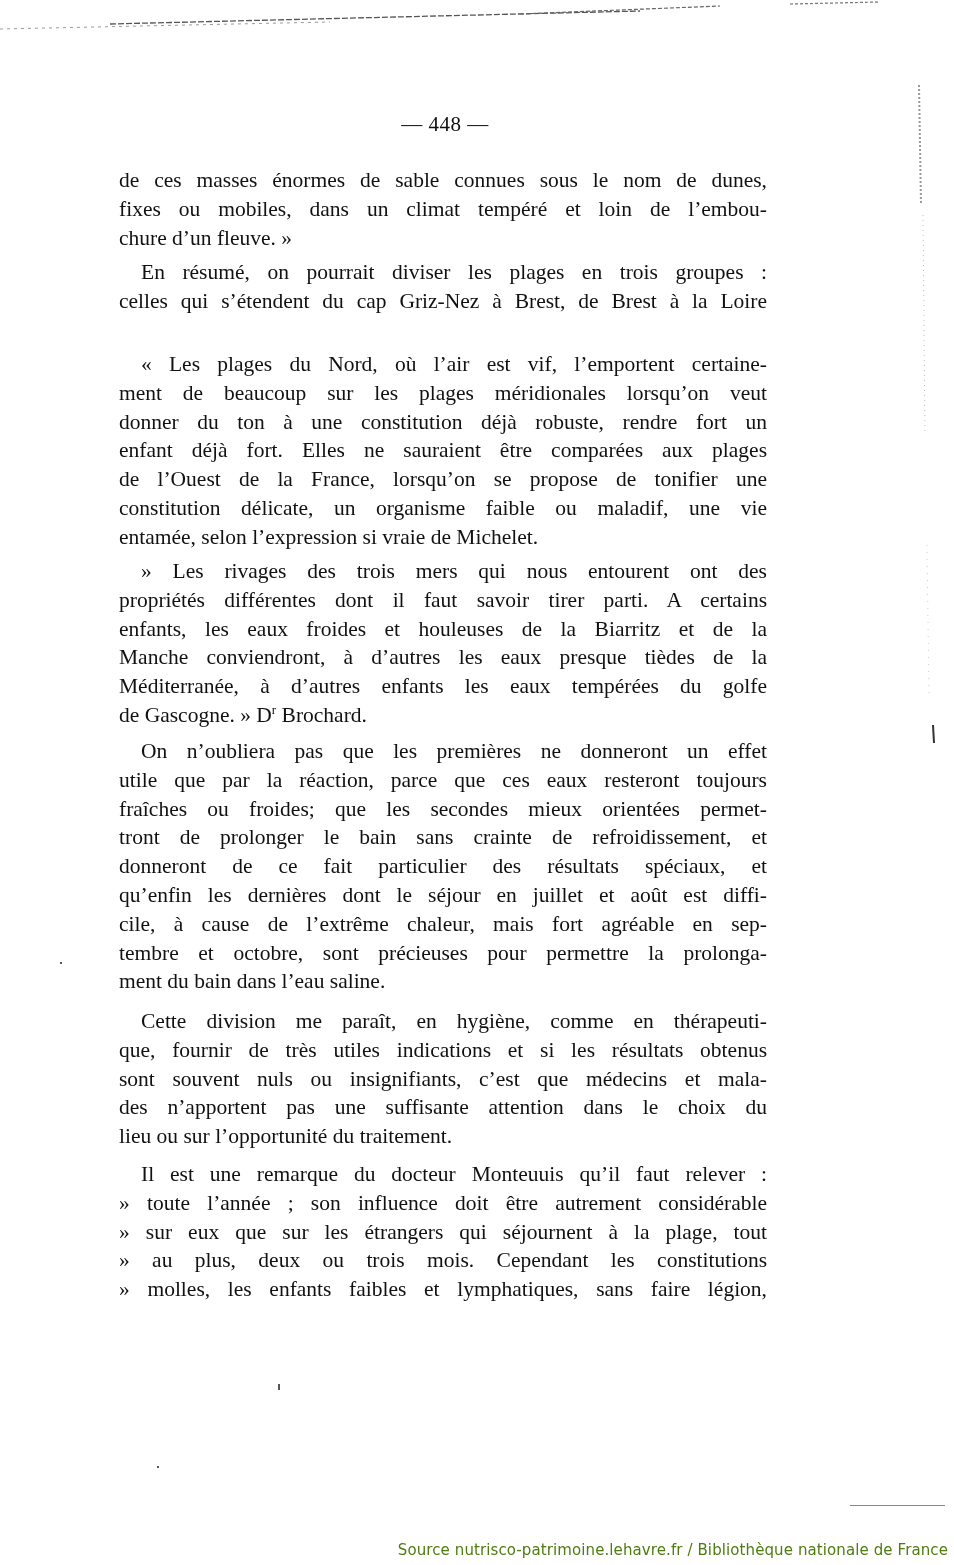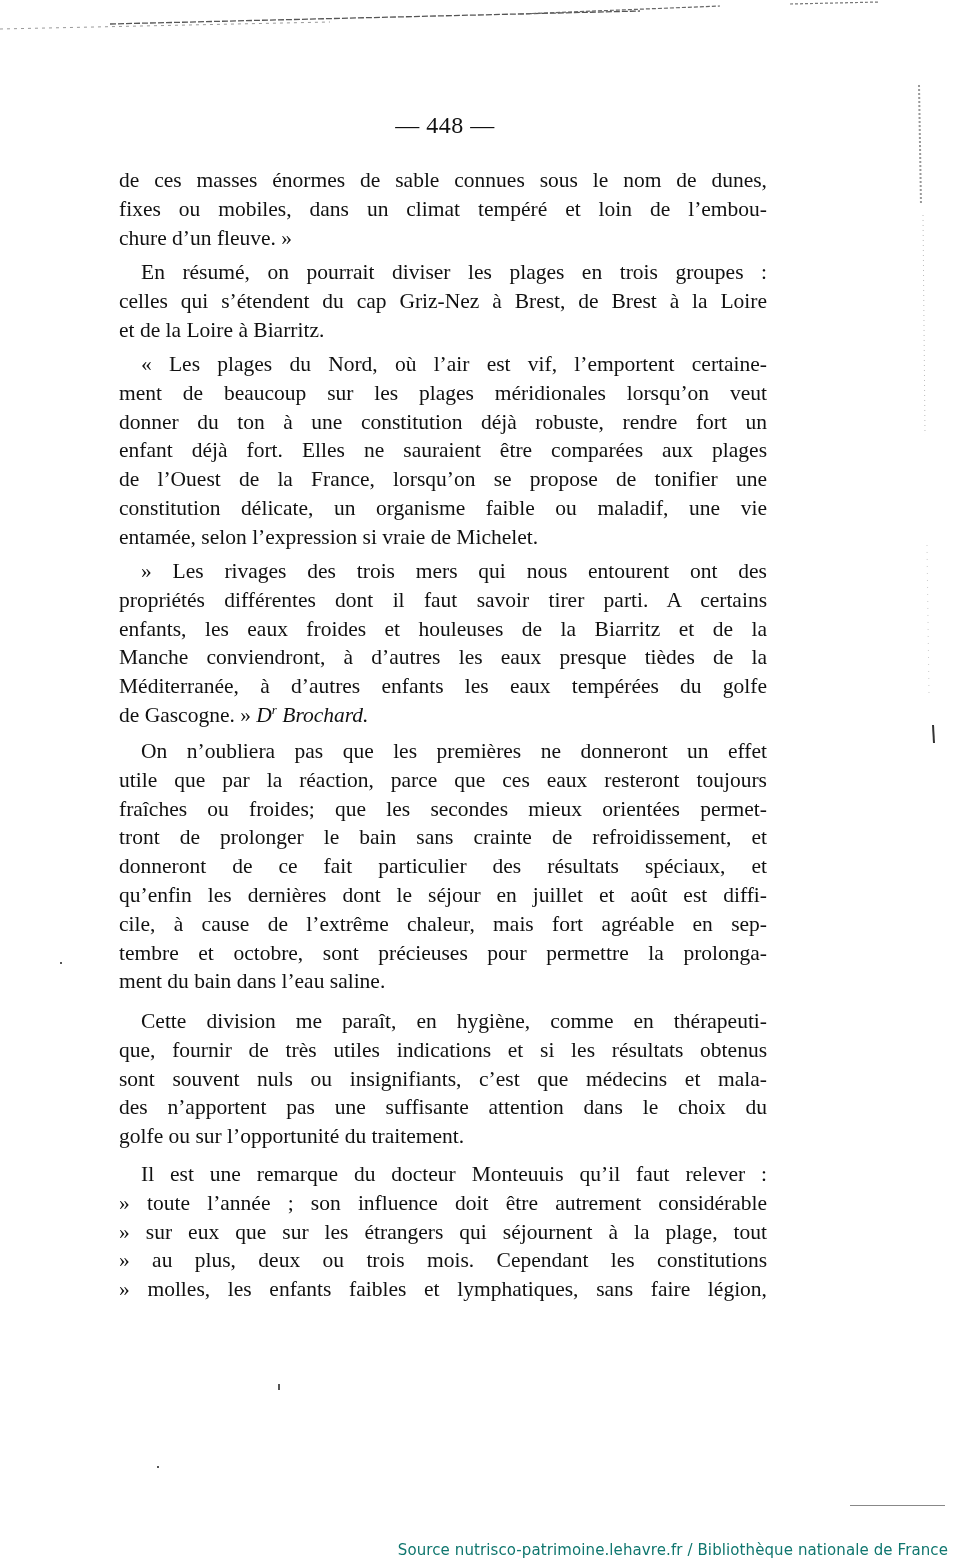--- a/index.html
+++ b/index.html
@@ -28,21 +28,21 @@
       top: 75px;
       width: 40px;
       height: 700px;
     }
     .page-number {
       position: absolute;
       top: 112px;
       left: 0;
       width: 890px;
       text-align: center;
-      font-size: 24px;
+      font-size: 21px;
       letter-spacing: 0.5px;
       font-family: "Liberation Serif", serif;
     }
     .text-block {
       position: absolute;
       left: 119px;
       width: 648px;
       font-family: "Liberation Serif", serif;
       font-size: 21.5px;
       line-height: 28.8px;
@@ -59,35 +59,34 @@
     }
     .line.indent {
       padding-left: 22px;
     }
     .para {
       position: absolute;
       left: 119px;
       width: 648px;
     }
     .signature {
-      font-style: italic;
       margin-top: 40px;
     }
     .sup {
       font-size: 13px;
       vertical-align: super;
       line-height: 0;
     }
     .footer-source {
       position: absolute;
       right: 6px;
       bottom: 6px;
       font-family: "DejaVu Sans", sans-serif;
       font-size: 15px;
-      color: #0f766e;
+      color: #4d7c0f;
       letter-spacing: 0.1px;
     }
     .speck {
       position: absolute;
       background: #555;
     }
   </style>
 </head>
 <body>
 
@@ -111,21 +110,20 @@
     <span class="line">de ces masses énormes de sable connues sous le nom de dunes,</span>
     <span class="line">fixes ou mobiles, dans un climat tempéré et  loin  de  l’embou-</span>
     <span class="line last">chure d’un fleuve. »</span>
   </div>
 </div>
 
 <div class="para" style="top:258px;">
   <div class="text-block" style="position:static;">
     <span class="line indent">En résumé, on pourrait diviser les plages  en trois groupes :</span>
     <span class="line">celles qui s’étendent du cap Griz-Nez à Brest, de Brest à la Loire</span>
-    <span class="line last">et de la Loire à Biarritz.</span>
   </div>
 </div>
 
 <div class="para" style="top:350px;">
   <div class="text-block" style="position:static;">
     <span class="line indent">« Les plages du Nord, où l’air est  vif,  l’emportent  certaine-</span>
     <span class="line">ment de beaucoup sur les plages méridionales lorsqu’on  veut</span>
     <span class="line">donner du ton à une constitution déjà robuste, rendre fort  un</span>
     <span class="line">enfant déjà fort. Elles ne sauraient être comparées  aux  plages</span>
     <span class="line">de l’Ouest de la France,  lorsqu’on se propose  de  tonifier  une</span>
@@ -158,21 +156,21 @@
     <span class="line last">ment du bain dans l’eau saline.</span>
   </div>
 </div>
 
 <div class="para" style="top:1007px;">
   <div class="text-block" style="position:static;">
     <span class="line indent">Cette division me paraît, en hygiène, comme en  thérapeuti-</span>
     <span class="line">que,  fournir de très utiles indications et si les résultats obtenus</span>
     <span class="line">sont souvent nuls ou insignifiants, c’est que médecins et mala-</span>
     <span class="line">des n’apportent pas une suffisante attention dans le  choix  du</span>
-    <span class="line last">golfe ou sur l’opportunité du traitement.</span>
+    <span class="line last">lieu ou sur l’opportunité du traitement.</span>
   </div>
 </div>
 
 <div class="para" style="top:1160px;">
   <div class="text-block" style="position:static;">
     <span class="line indent">Il est une remarque du docteur Monteuuis qu’il faut relever :</span>
     <span class="line">»  toute l’année ; son influence doit être autrement considérable</span>
     <span class="line">»  sur eux que sur les étrangers qui séjournent à la plage, tout</span>
     <span class="line">»  au plus,  deux  ou  trois  mois.  Cependant  les  constitutions</span>
     <span class="line">»  molles, les enfants faibles et lymphatiques, sans faire légion,</span>

